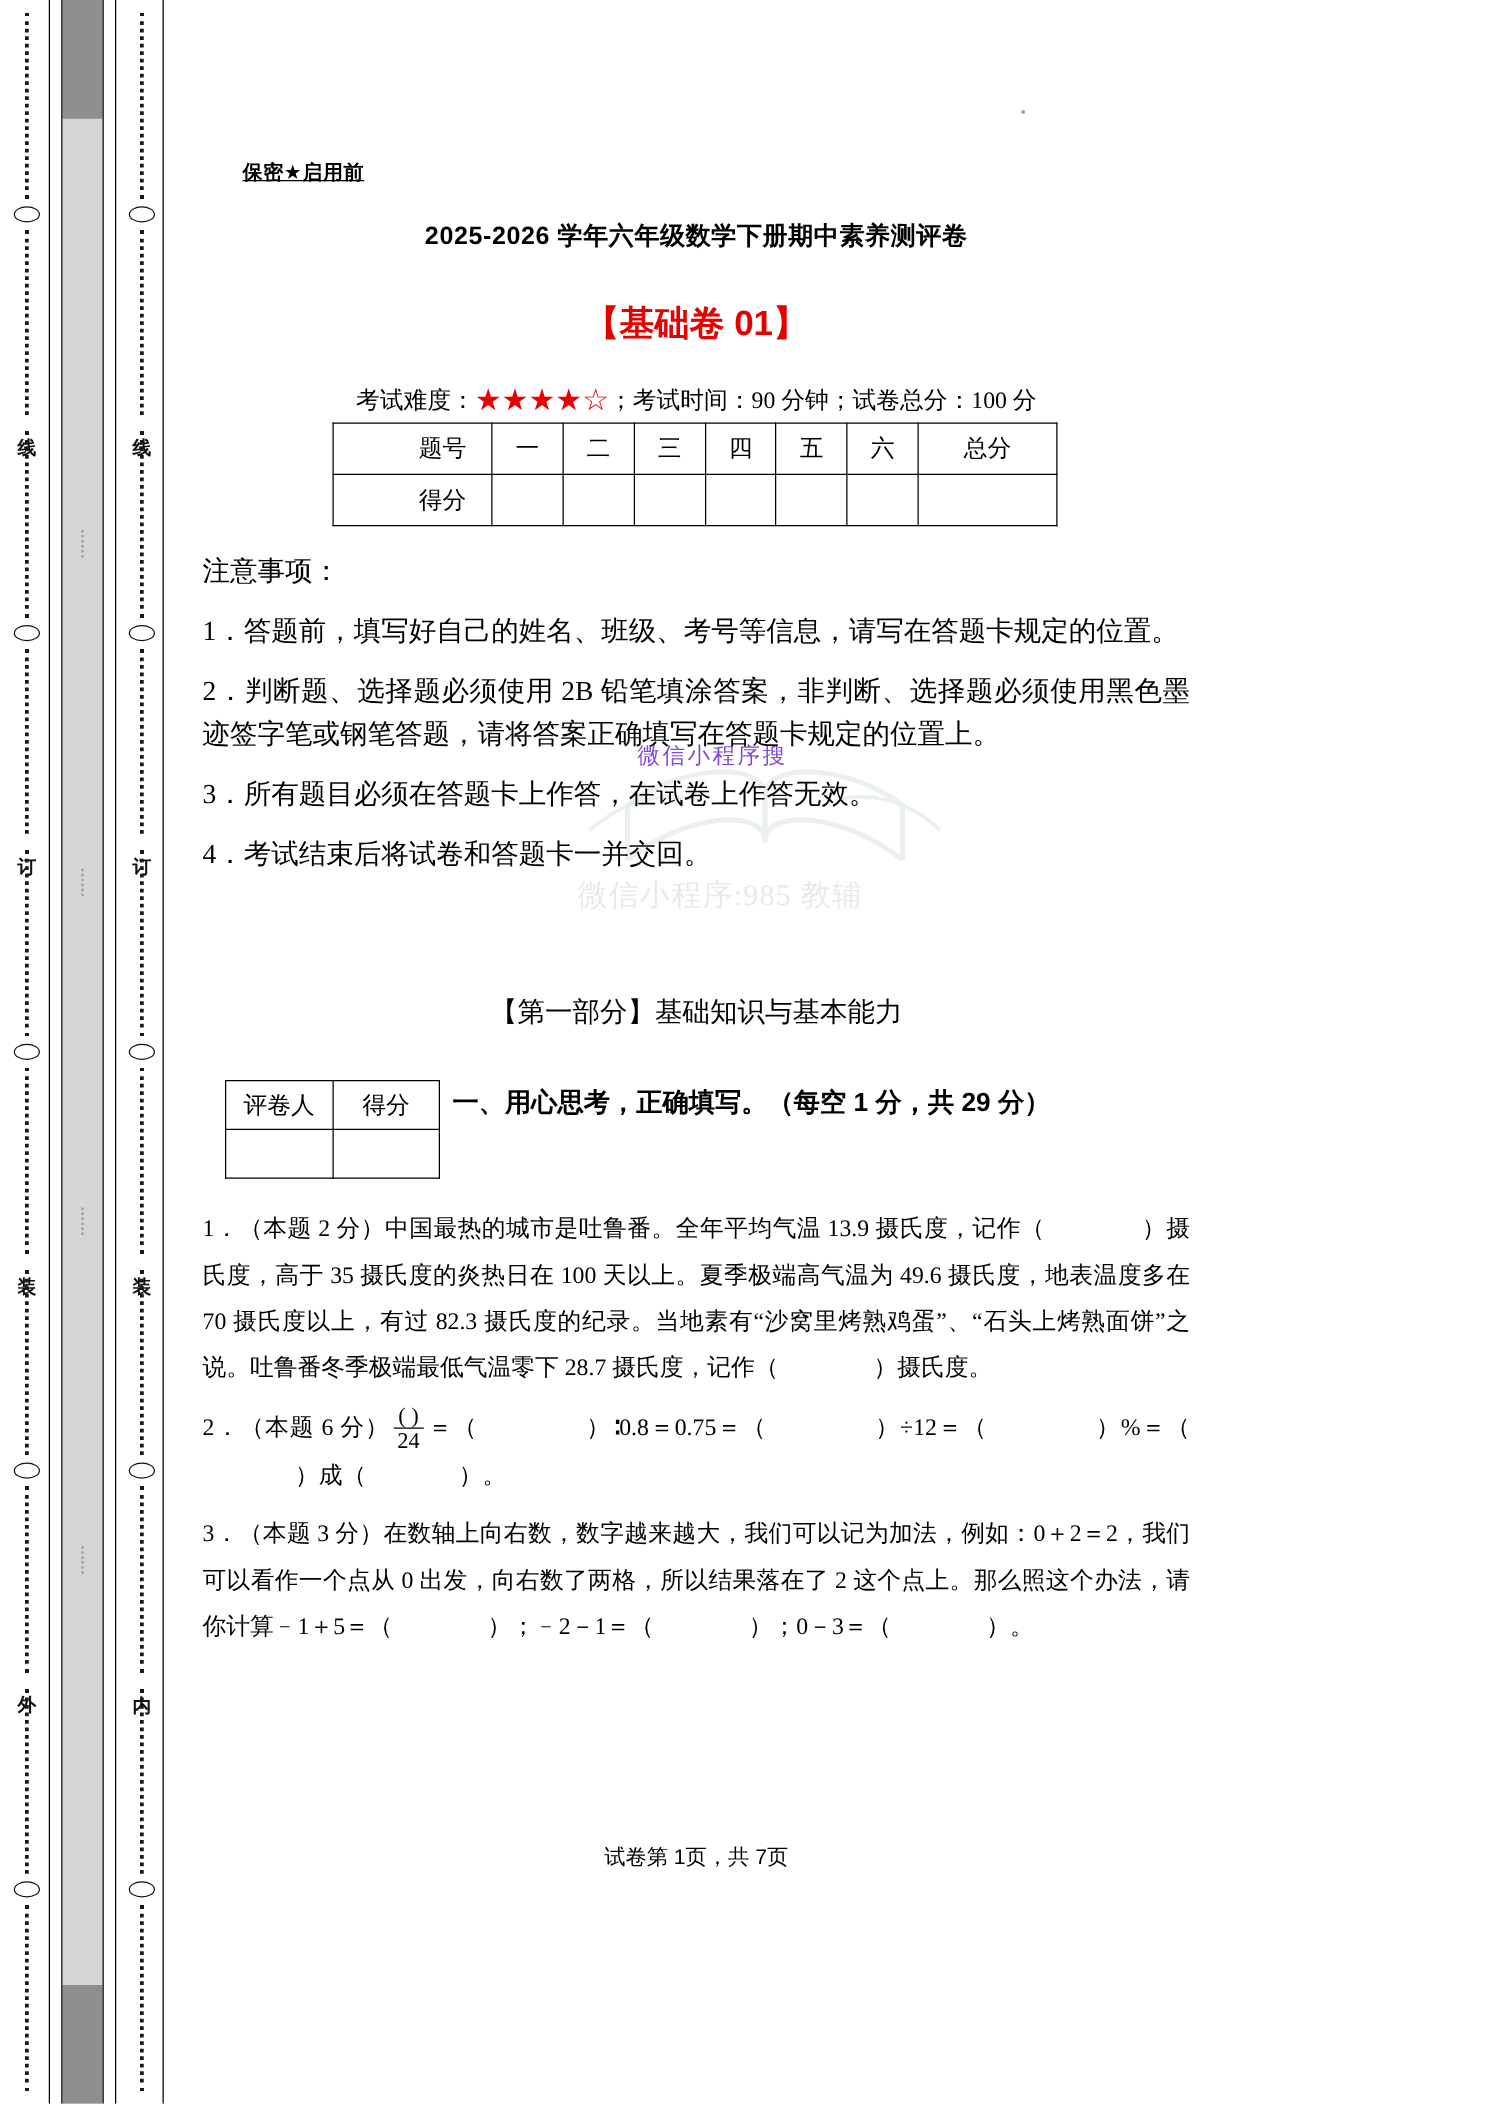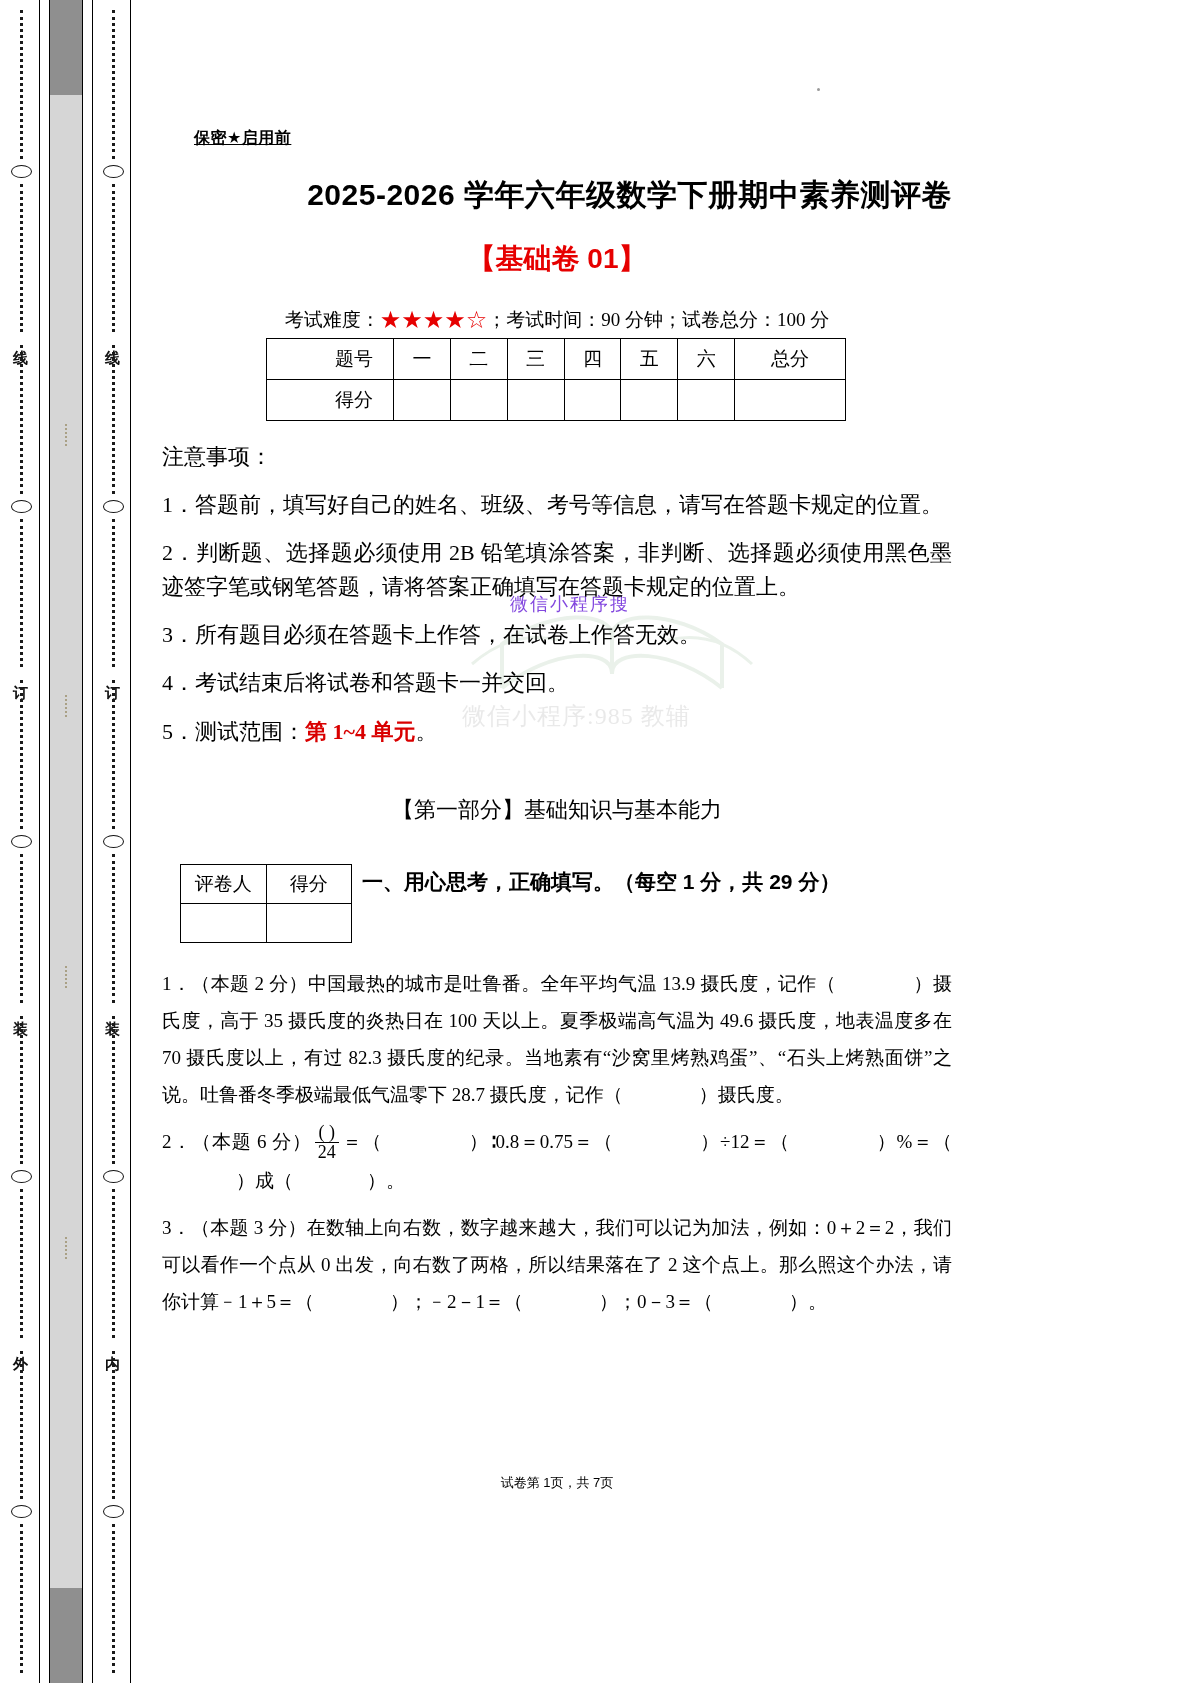--- a/index.html
+++ b/index.html
@@ -68,23 +68,23 @@
   .content{position:absolute;left:30px;top:0;width:790px;}
 
   .confidential{
     position:absolute;left:32px;top:128px;
     font-family:"Liberation Sans","DejaVu Sans",sans-serif;
     font-weight:700;font-size:16px;letter-spacing:.5px;text-decoration:underline;
   }
 
   h1.maintitle{
     position:absolute;left:0;top:175px;width:790px;margin:0;
-    text-align:right;
-    font-family:"Liberation Sans","DejaVu Sans",sans-serif;
-    font-size:30px;font-weight:700;letter-spacing:.5px;
+    text-align:center;
+    font-family:"Liberation Sans","DejaVu Sans",sans-serif;
+    font-size:20px;font-weight:700;letter-spacing:.5px;
   }
   h2.subtitle{
     position:absolute;left:0;top:240px;width:790px;margin:0;
     text-align:center;color:#e60000;
     font-family:"Liberation Sans","DejaVu Sans",sans-serif;
     font-size:28px;font-weight:700;
   }
 
   .metaline{
     position:absolute;left:0;top:306px;width:790px;
@@ -161,21 +161,21 @@
 
   .frac{
     display:inline-block;vertical-align:-0.55em;text-align:center;
     line-height:1.05;margin:0 3px;font-size:18px;
   }
   .frac .num{display:block;border-bottom:1.3px solid #000;padding:0 3px;}
   .frac .den{display:block;padding:0 3px;}
 
   .footer{
     position:absolute;left:0;top:1474px;width:790px;text-align:center;
-    font-size:13px;
+    font-size:17px;
     font-family:"Liberation Sans","DejaVu Sans",sans-serif;
   }
 
   .dotspeck{
     position:absolute;left:685px;top:88px;width:3px;height:3px;
     background:#9a9a9a;border-radius:50%;
   }
 </style>
 </head>
 <body>
@@ -294,21 +294,20 @@
     </svg>
     <div class="wm wm-text1">微信小程序搜</div>
     <div class="wm wm-text2">微信小程序:985 教辅</div>
 
     <div class="notes">
       <p class="nhead">注意事项：</p>
       <p>1．答题前，填写好自己的姓名、班级、考号等信息，请写在答题卡规定的位置。</p>
       <p>2．判断题、选择题必须使用 2B 铅笔填涂答案，非判断、选择题必须使用黑色墨迹签字笔或钢笔答题，请将答案正确填写在答题卡规定的位置上。</p>
       <p>3．所有题目必须在答题卡上作答，在试卷上作答无效。</p>
       <p>4．考试结束后将试卷和答题卡一并交回。</p>
-      <p><span>5．测试范围：</span><span class="red">第 1~4 单元</span><span>。</span></p>
     </div>
 
     <div class="parttitle">【第一部分】基础知识与基本能力</div>
 
     <table class="graderbox">
       <tbody>
           <tr>
         <td>评卷人</td>
         <td>得分</td>
       </tr>

